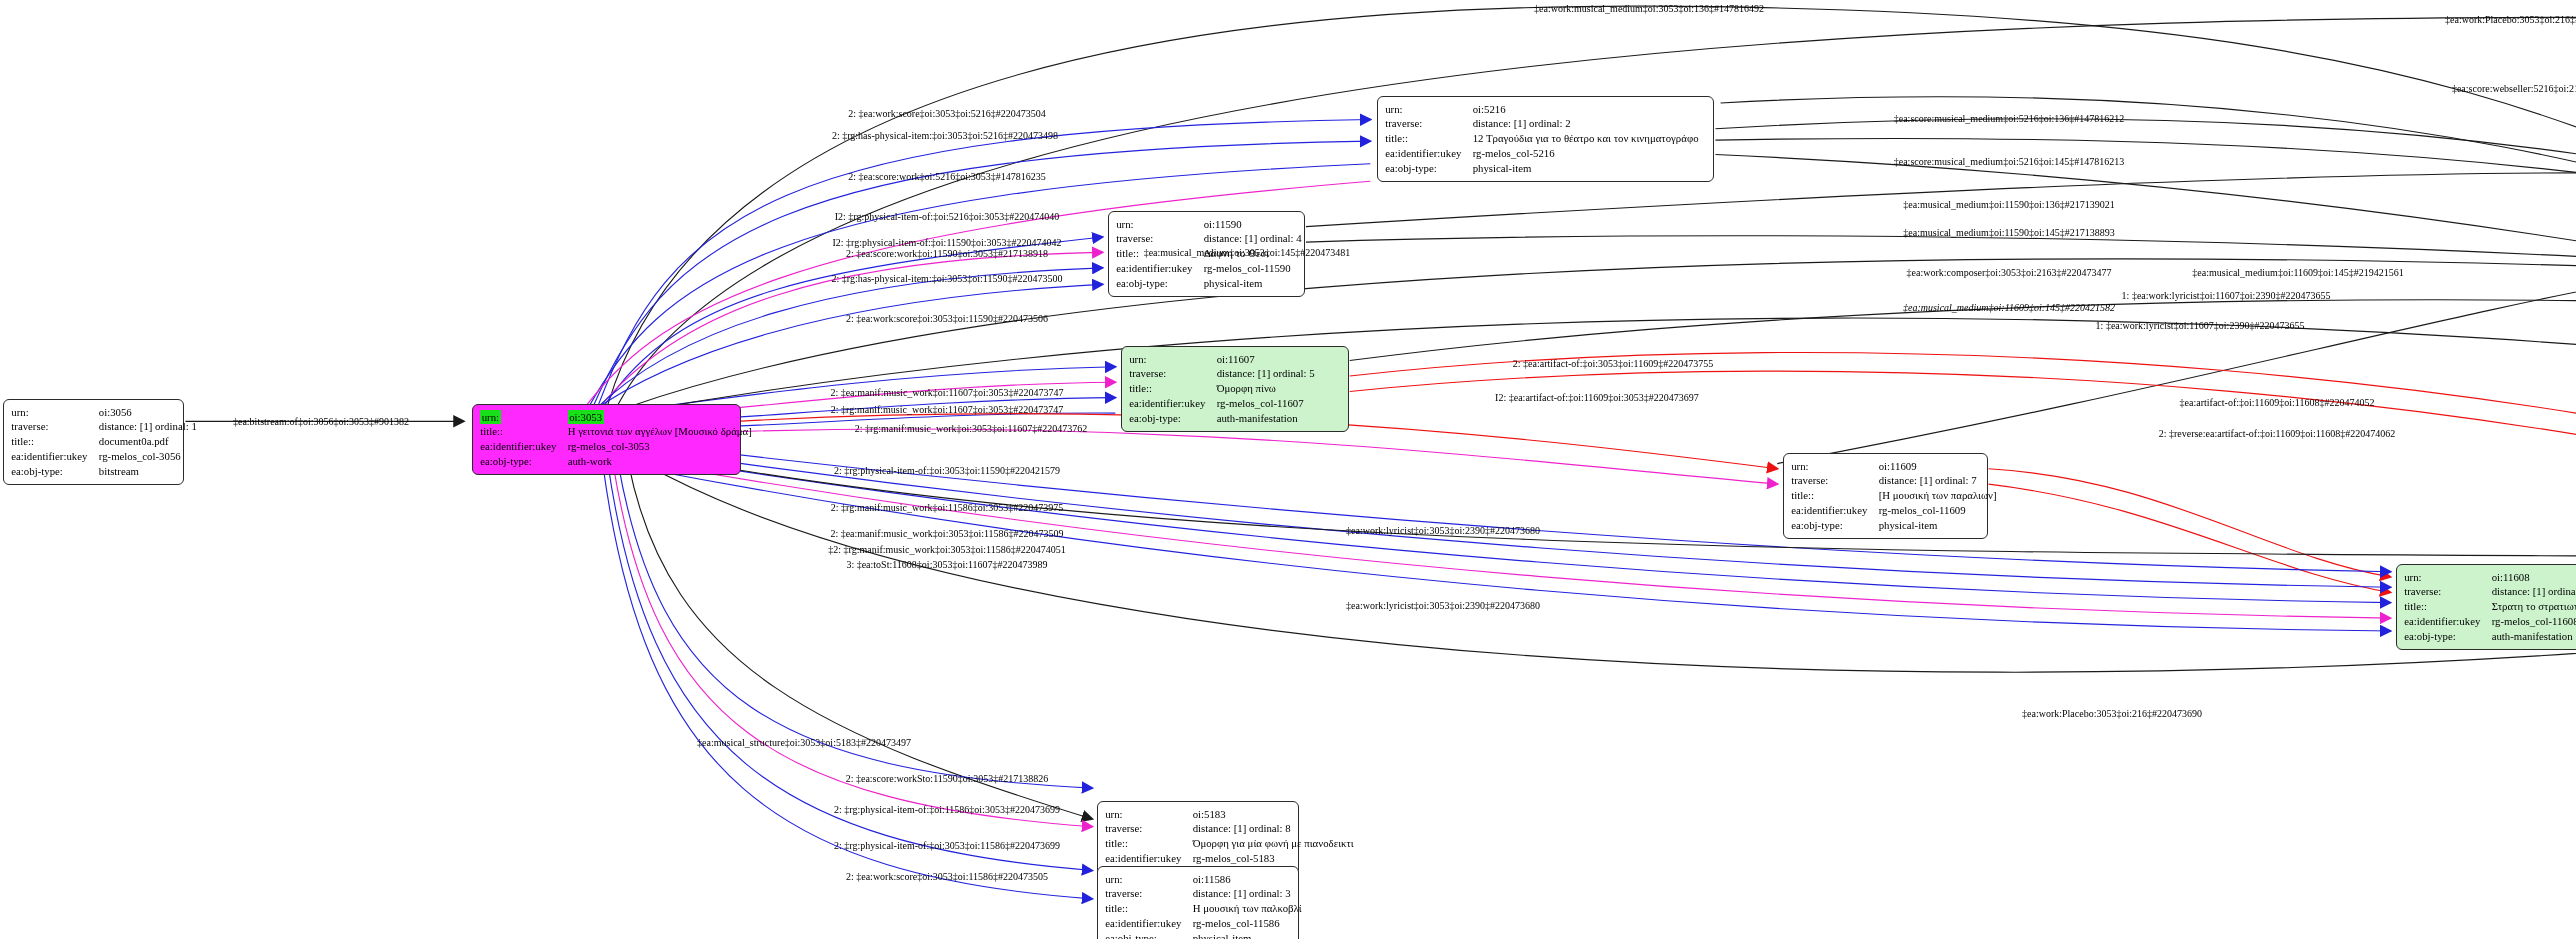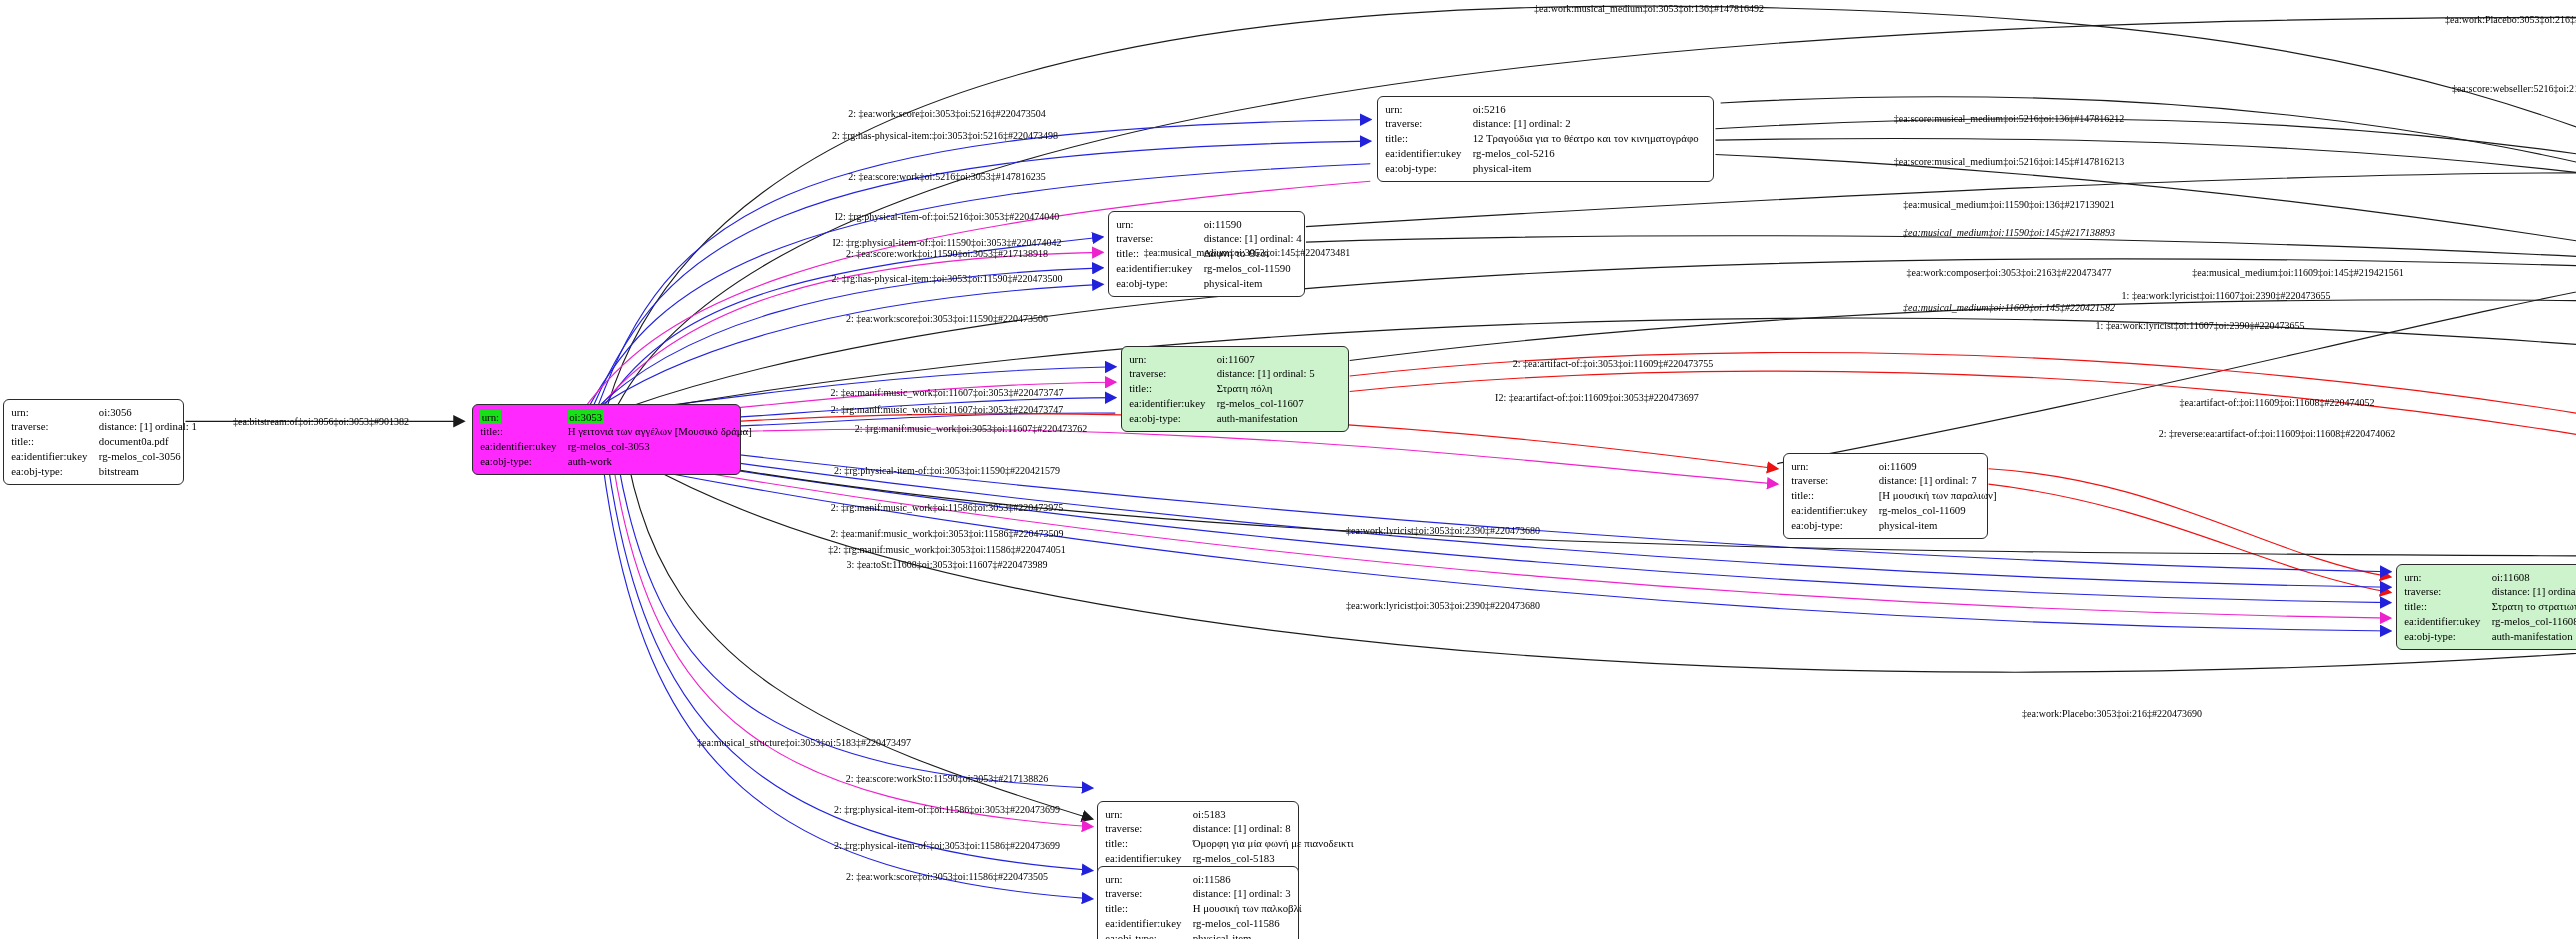--- a/index.html
+++ b/index.html
@@ -225,21 +225,21 @@
           <tr>
             <td class="k">urn:</td>
           <td class="v">oi:11607</td>
           </tr>
       <tr>
             <td class="k">traverse:</td>
           <td class="v">distance: [1]     ordinal: 5</td>
           </tr>
       <tr>
             <td class="k">title::</td>
-          <td class="v">Στρατη πόλη</td>
+          <td class="v">Όμορφη πίνω</td>
           </tr>
       <tr>
             <td class="k">ea:identifier:ukey</td>
           <td class="v">rg-melos_col-11607</td>
           </tr>
       <tr>
             <td class="k">ea:obj-type:</td>
           <td class="v">auth-manifestation</td>
           </tr>
     </tbody>
@@ -364,21 +364,21 @@
       <div class="elabel" style="left: 947px; top: 216px;">I2: ‡rg:physical-item-of:‡oi:5216‡oi:3053‡#220474040</div>
       <div class="elabel" style="left: 947px; top: 253px;">2: ‡ea:score:work‡oi:11590‡oi:3053‡#217138918</div>
       <div class="elabel" style="left: 947px; top: 242px;">I2: ‡rg:physical-item-of:‡oi:11590‡oi:3053‡#220474042</div>
       <div class="elabel" style="left: 947px; top: 278px;">2: ‡rg:has-physical-item:‡oi:3053‡oi:11590‡#220473500</div>
       <div class="elabel" style="left: 947px; top: 318px;">2: ‡ea:work:score‡oi:3053‡oi:11590‡#220473506</div>
       <div class="elabel" style="left: 947px; top: 409px;">2: ‡rg:manif:music_work‡oi:11607‡oi:3053‡#220473747</div>
       <div class="elabel" style="left: 2009px; top: 118px;">‡ea:score:musical_medium‡oi:5216‡oi:136‡#147816212</div>
       <div class="elabel" style="left: 2548px; top: 88px;">‡ea:score:webseller:5216‡oi:2163‡#147816209</div>
       <div class="elabel" style="left: 2009px; top: 161px;">‡ea:score:musical_medium‡oi:5216‡oi:145‡#147816213</div>
       <div class="elabel" style="left: 2009px; top: 204px;">‡ea:musical_medium‡oi:11590‡oi:136‡#217139021</div>
-      <div class="elabel" style="left: 2009px; top: 232px; font-style: italic;">‡ea:musical_medium‡oi:11590‡oi:145‡#217138893</div>
+      <div class="elabel" style="left: 2009px; top: 232px;">‡ea:musical_medium‡oi:11590‡oi:145‡#217138893</div>
       <div class="elabel" style="left: 1236px; top: 252px; margin-left: 11px;">‡ea:musical_medium‡oi:3053‡oi:145‡#220473481</div>
       <div class="elabel" style="left: 2009px; top: 272px;">‡ea:work:composer‡oi:3053‡oi:2163‡#220473477</div>
       <div class="elabel" style="left: 2009px; top: 307px; font-style: italic;">‡ea:musical_medium‡oi:11609‡oi:145‡#220421582</div>
       <div class="elabel" style="left: 2298px; top: 272px;">‡ea:musical_medium‡oi:11609‡oi:145‡#219421561</div>
       <div class="elabel" style="left: 2226px; top: 295px;">1: ‡ea:work:lyricist‡oi:11607‡oi:2390‡#220473655</div>
       <div class="elabel" style="left: 2200px; top: 325px;">1: ‡ea:work:lyricist‡oi:11607‡oi:2390‡#220473655</div>
       <div class="elabel" style="left: 947px; top: 392px;">2: ‡ea:manif:music_work‡oi:11607‡oi:3053‡#220473747</div>
       <div class="elabel" style="left: 945px; top: 428px; margin-left: 26px;">2: ‡rg:manif:music_work‡oi:3053‡oi:11607‡#220473762</div>
       <div class="elabel" style="left: 1597px; top: 363px; padding-left: 32px;">2: ‡ea:artifact-of:‡oi:3053‡oi:11609‡#220473755</div>
       <div class="elabel" style="left: 1597px; top: 397px;">I2: ‡ea:artifact-of:‡oi:11609‡oi:3053‡#220473697</div>

